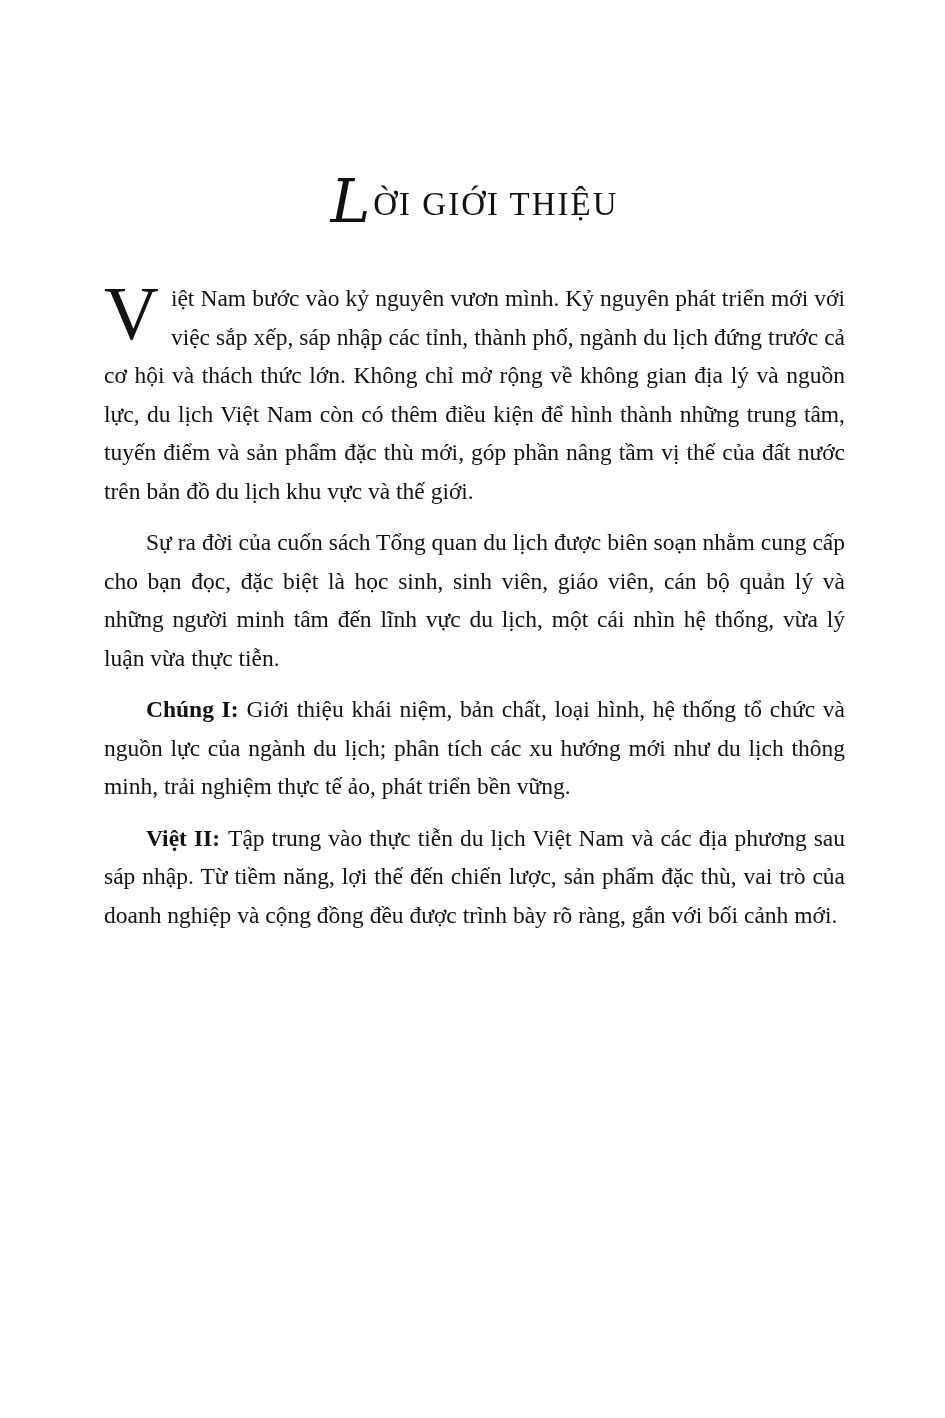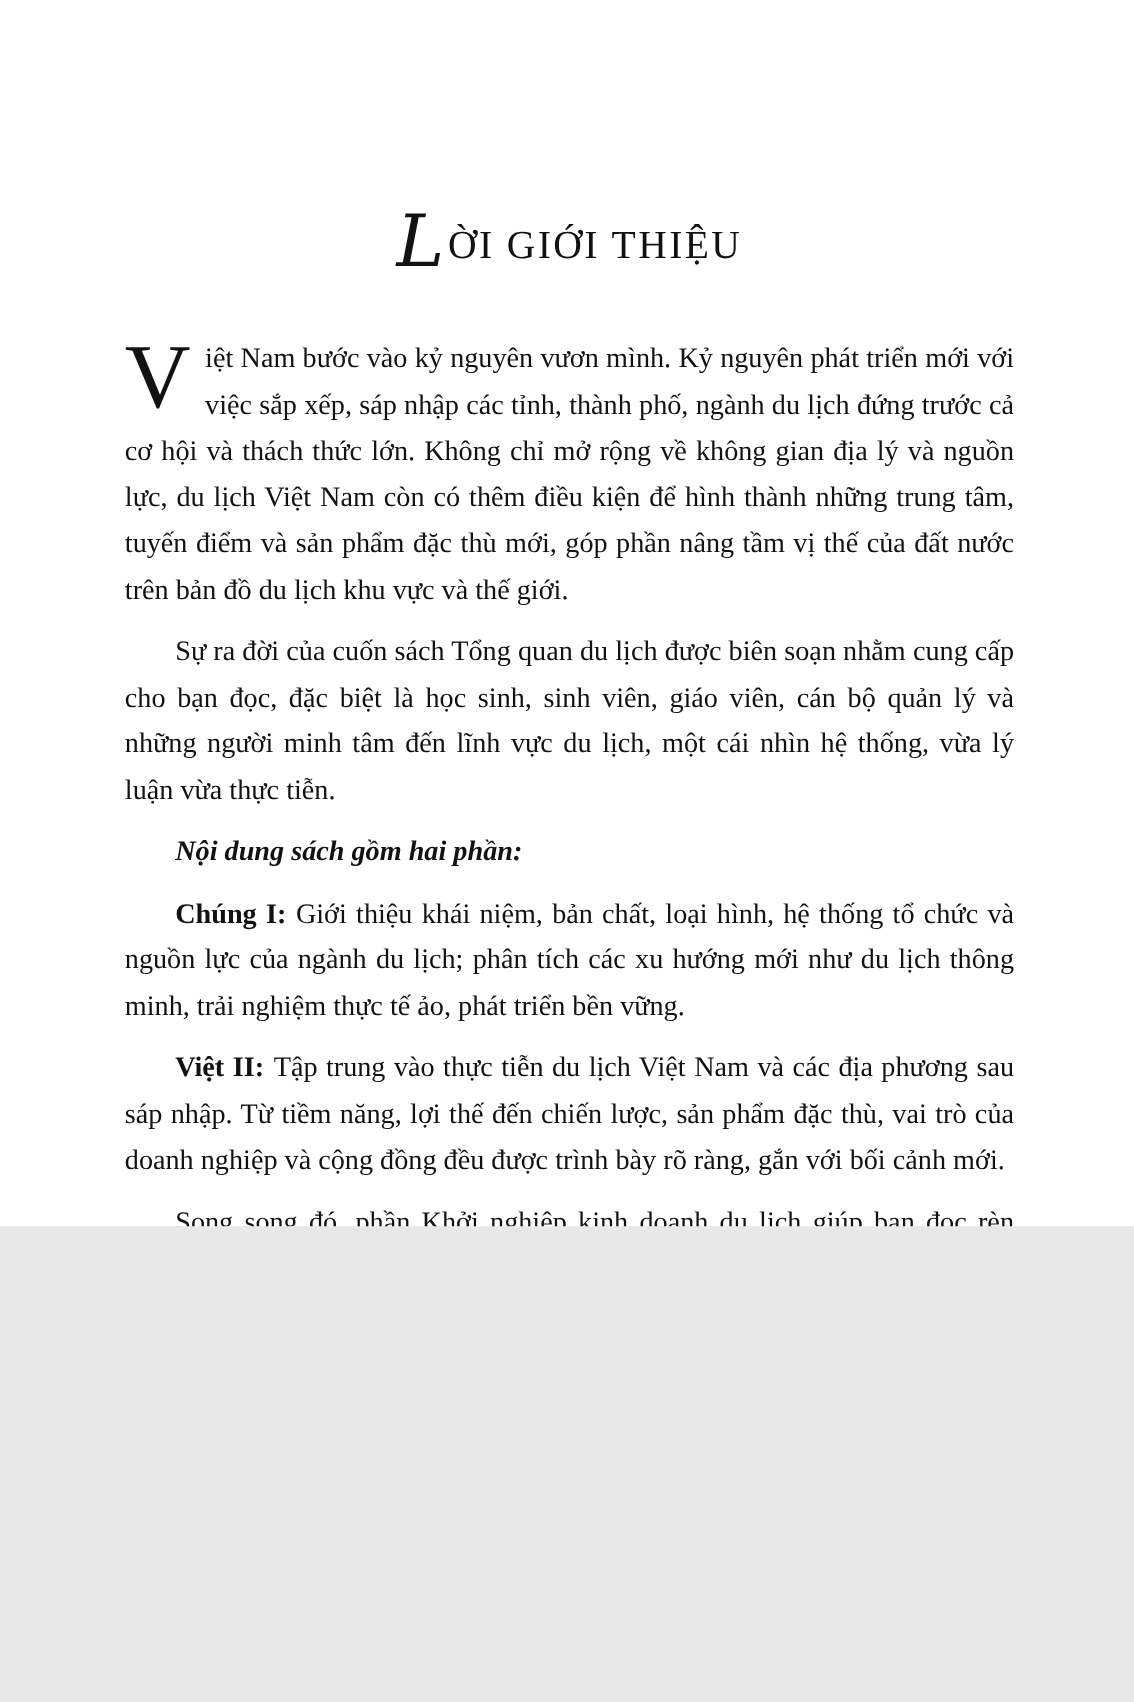--- a/index.html
+++ b/index.html
@@ -2,21 +2,21 @@
 <html><head>
 <meta charset="utf-8">
 <style>
   html, body {
     margin: 0;
     padding: 0;
     background: #e8e8e8;
   }
   .page {
     width: 945px;
-    height: 1022px;
+    height: 1418px;
     margin: 0 auto;
     background: #ffffff;
     color: #121212;
     font-family: "Liberation Serif", "DejaVu Serif", serif;
     box-sizing: border-box;
     padding: 186px 100px 30px 104px;
     overflow: hidden;
     position: relative;
   }
   .title {
@@ -66,22 +66,20 @@
 <body>
 
 <div class="page">
 
   <h1 class="title"><span class="title-initial">L</span><span class="title-rest">ỜI GIỚI THIỆU</span></h1>
 
   <p class="para first"><span class="dropcap">V</span><span>iệt Nam bước vào kỷ nguyên vươn mình. Kỷ nguyên phát triển mới với việc sắp xếp, sáp nhập các tỉnh, thành phố, ngành du lịch đứng trước cả cơ hội và thách thức lớn. Không chỉ mở rộng về không gian địa lý và nguồn lực, du lịch Việt Nam còn có thêm điều kiện để hình thành những trung tâm, tuyến điểm và sản phẩm đặc thù mới, góp phần nâng tầm vị thế của đất nước trên bản đồ du lịch khu vực và thế giới.</span></p>
 
   <p class="para">Sự ra đời của cuốn sách Tổng quan du lịch được biên soạn nhằm cung cấp cho bạn đọc, đặc biệt là học sinh, sinh viên, giáo viên, cán bộ quản lý và những người minh tâm đến lĩnh vực du lịch, một cái nhìn hệ thống, vừa lý luận vừa thực tiễn.</p>
 
-  <p class="para heading">Nội dung sách gồm hai phần:</p>
 
   <p class="para"><span class="para-lead">Chúng I:</span><span>Giới thiệu khái niệm, bản chất, loại hình, hệ thống tổ chức và nguồn lực của ngành du lịch; phân tích các xu hướng mới như du lịch thông minh, trải nghiệm thực tế ảo, phát triển bền vững.</span></p>
 
   <p class="para"><span class="para-lead">Việt II:</span><span>Tập trung vào thực tiễn du lịch Việt Nam và các địa phương sau sáp nhập. Từ tiềm năng, lợi thế đến chiến lược, sản phẩm đặc thù, vai trò của doanh nghiệp và cộng đồng đều được trình bày rõ ràng, gắn với bối cảnh mới.</span></p>
 
-  <p class="para">Song song đó, phần Khởi nghiệp kinh doanh du lịch giúp bạn đọc rèn luyện kỹ năng nghề, tiếp cận phương pháp phân tích thị trường, xây dựng thương hiệu, ứng dụng công nghệ và xử lý tình huống thực tiễn.</p>
 
 
 </div>
 
 </body></html>

